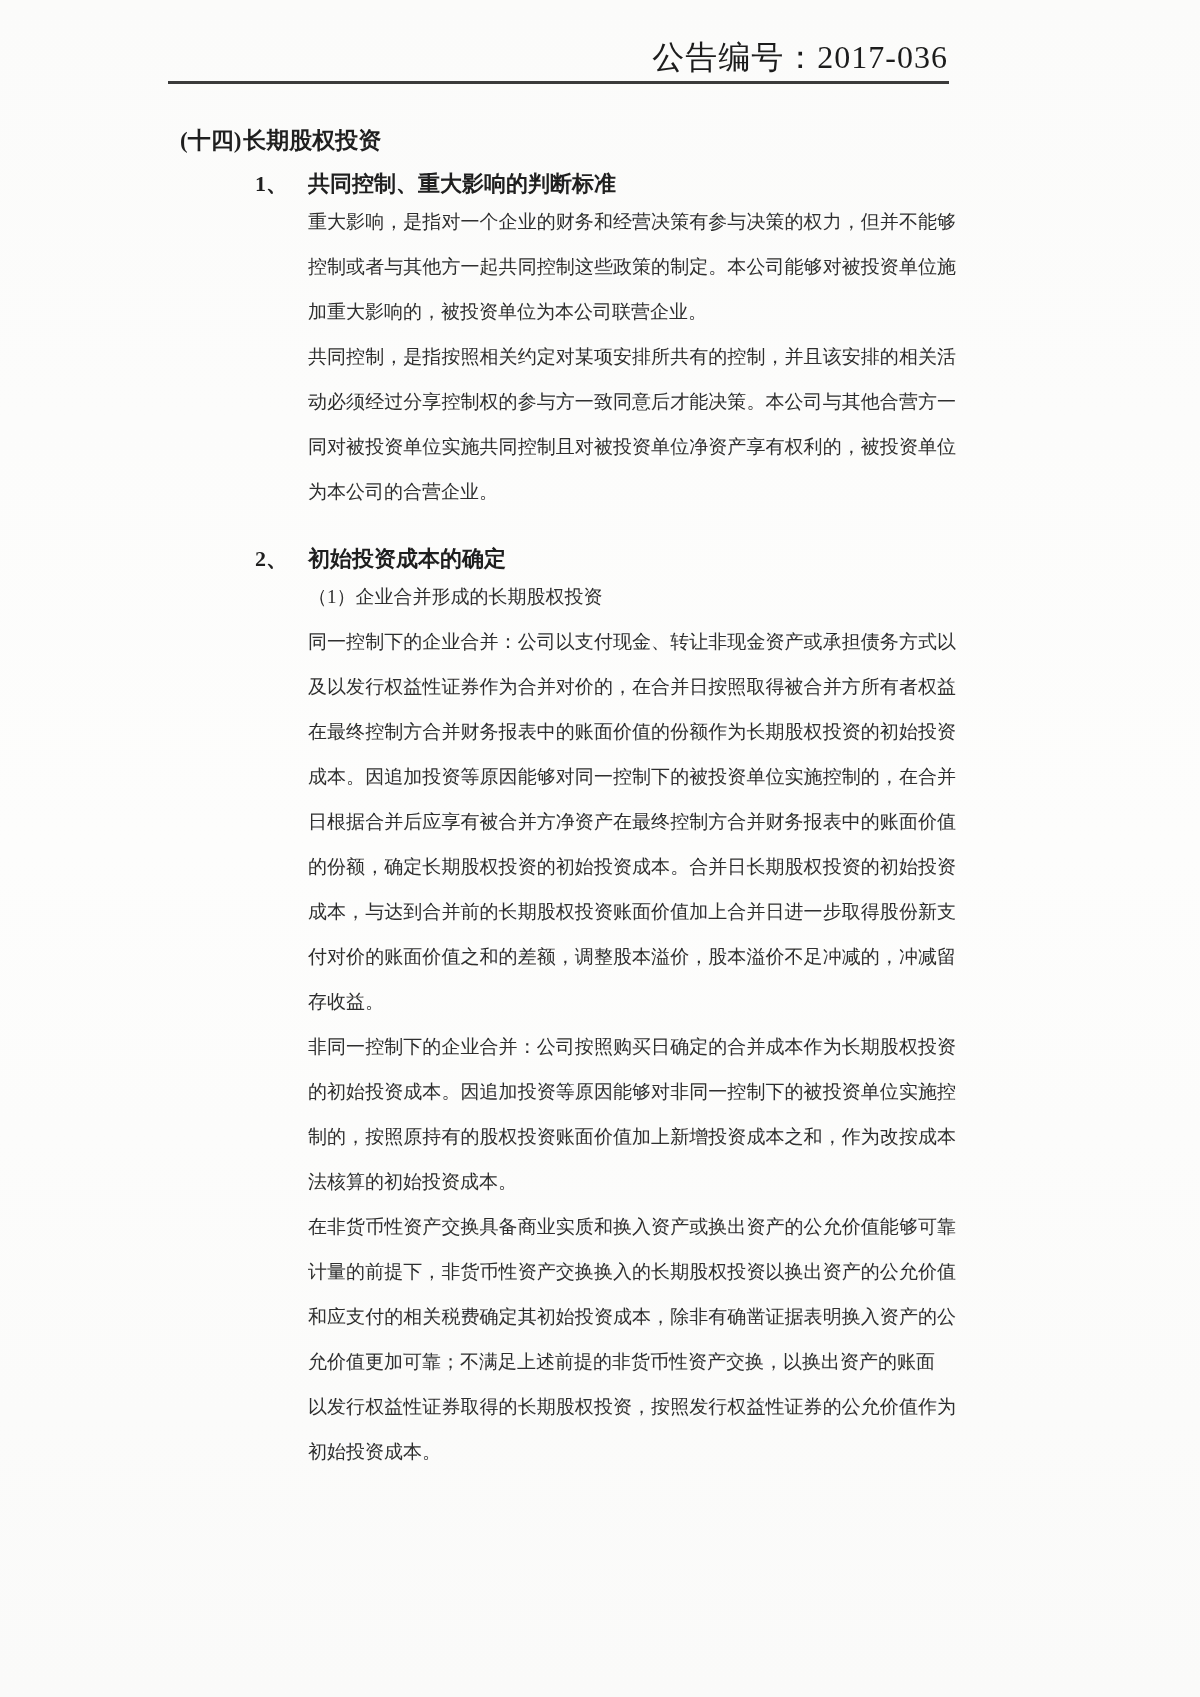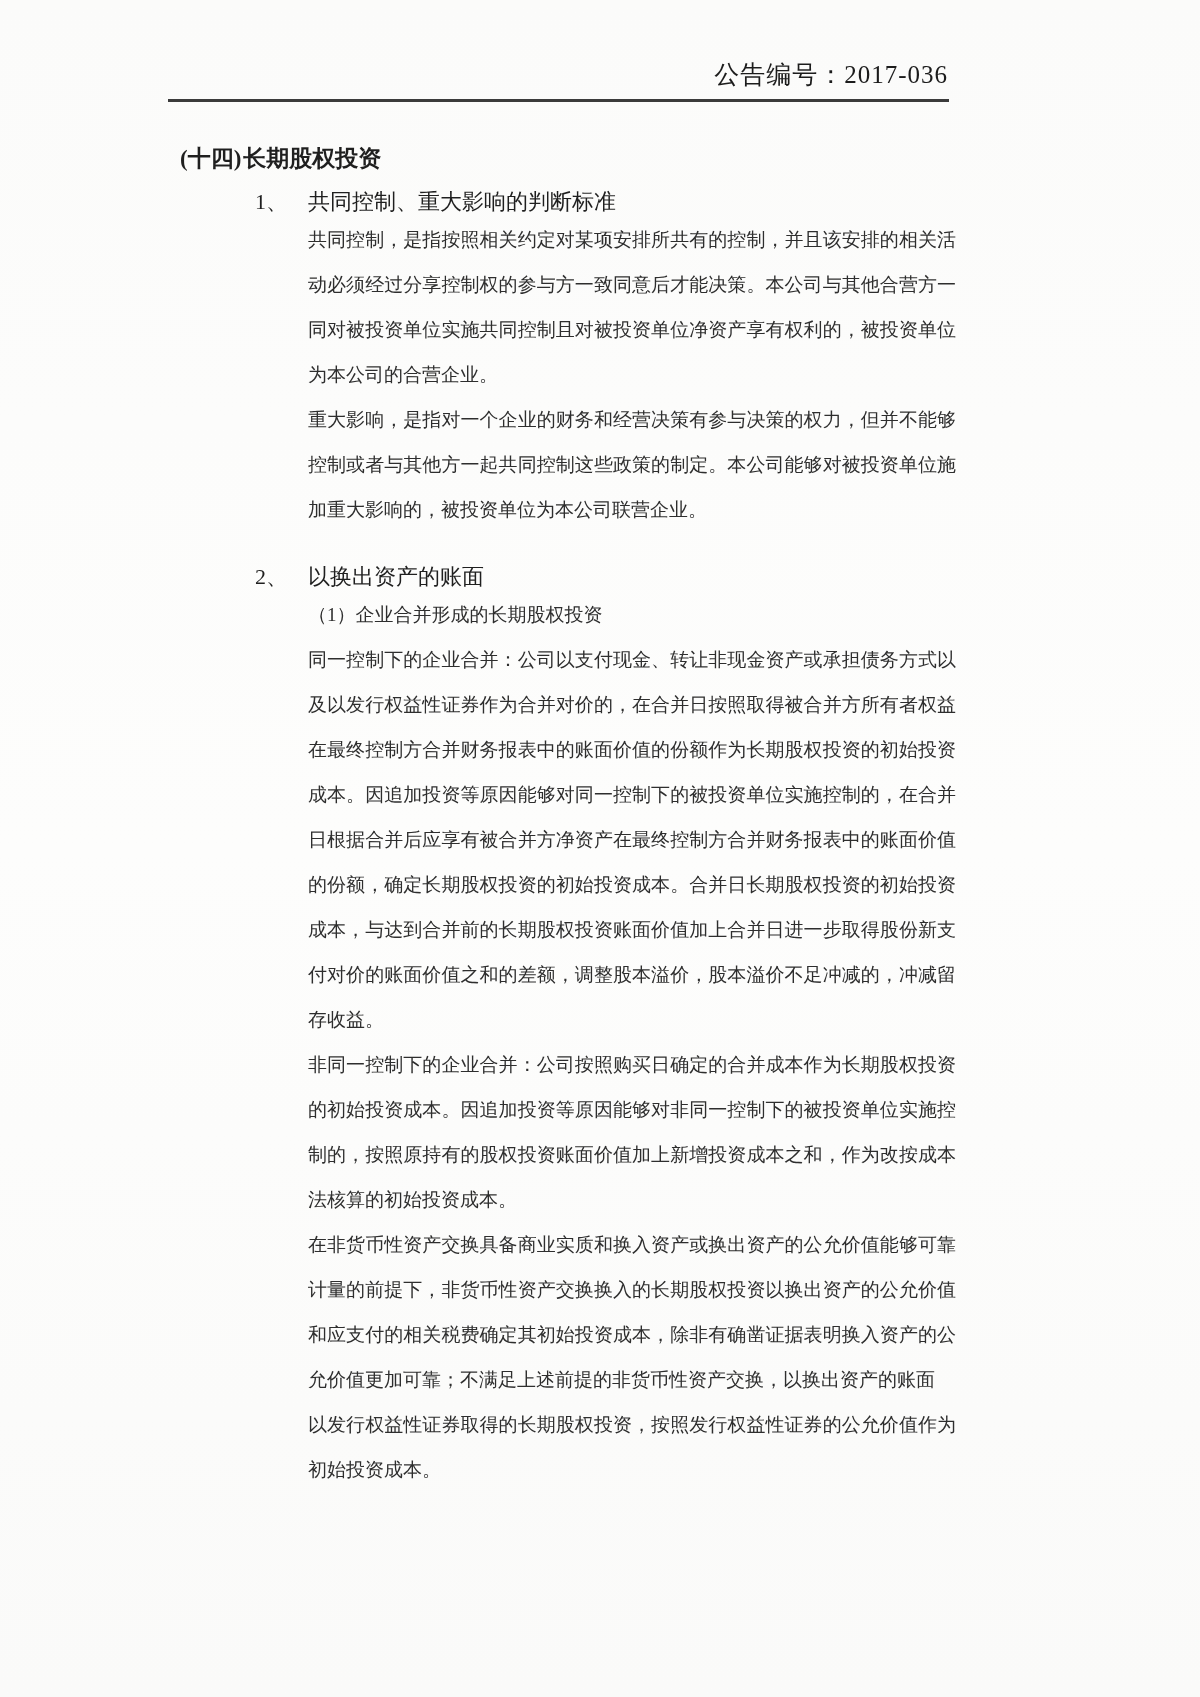--- a/index.html
+++ b/index.html
@@ -11,24 +11,24 @@
     position: relative;
     width: 1200px;
     height: 1697px;
     margin: 0 auto;
     background: linear-gradient(180deg, #fbfbfa 0%, #fdfdfc 50%, #fafaf9 100%);
     font-family: "Liberation Serif", "DejaVu Serif", serif;
     color: #2b2b2b;
     overflow: hidden;
   }
   .header {
-    padding-top: 58px;
+    padding-top: 40px;
     padding-right: 252px;
     text-align: right;
-    font-size: 25px;
+    font-size: 32px;
     line-height: 34px;
     color: #1c1c1c;
     letter-spacing: 1px;
   }
   .rule {
     margin: 7px 0 0 168px;
     width: 781px;
     border-top: 3px solid #3b3b3b;
     height: 0;
   }
@@ -37,21 +37,21 @@
     font-size: 23px;
     line-height: 30px;
     font-weight: bold;
     color: #1f1f1f;
   }
   .sec-heading .sec-title { margin-left: 2px; }
   .sub-heading {
     margin-left: 255px;
     font-size: 22px;
     line-height: 30px;
-    font-weight: normal;
+    font-weight: bold;
     color: #1f1f1f;
   }
   .sub-heading-1 { margin-top: 13px; }
   .sub-heading-2 { margin-top: 30px; }
   .sub-num {
     display: inline-block;
     width: 53px;
   }
   .body-col {
     margin-left: 308px;
@@ -85,26 +85,26 @@
 
   <div class="sec-heading">
     <span class="sec-num">(十四)</span><span class="sec-title">长期股权投资</span>
   </div>
 
   <div class="sub-heading sub-heading-1">
     <span class="sub-num">1、</span><span>共同控制、重大影响的判断标准</span>
   </div>
 
   <div class="body-col">
+    <p>重大影响，是指对一个企业的财务和经营决策有参与决策的权力，但并不能够控制或者与其他方一起共同控制这些政策的制定。本公司能够对被投资单位施加重大影响的，被投资单位为本公司联营企业。</p>
     <p>共同控制，是指按照相关约定对某项安排所共有的控制，并且该安排的相关活动必须经过分享控制权的参与方一致同意后才能决策。本公司与其他合营方一同对被投资单位实施共同控制且对被投资单位净资产享有权利的，被投资单位为本公司的合营企业。</p>
-    <p>重大影响，是指对一个企业的财务和经营决策有参与决策的权力，但并不能够控制或者与其他方一起共同控制这些政策的制定。本公司能够对被投资单位施加重大影响的，被投资单位为本公司联营企业。</p>
   </div>
 
   <div class="sub-heading sub-heading-2">
-    <span class="sub-num">2、</span><span>以换出资产的账面</span>
+    <span class="sub-num">2、</span><span>初始投资成本的确定</span>
   </div>
 
   <div class="body-col">
     <p class="item-label">（1）企业合并形成的长期股权投资</p>
     <p>同一控制下的企业合并：公司以支付现金、转让非现金资产或承担债务方式以及以发行权益性证券作为合并对价的，在合并日按照取得被合并方所有者权益在最终控制方合并财务报表中的账面价值的份额作为长期股权投资的初始投资成本。因追加投资等原因能够对同一控制下的被投资单位实施控制的，在合并日根据合并后应享有被合并方净资产在最终控制方合并财务报表中的账面价值的份额，确定长期股权投资的初始投资成本。合并日长期股权投资的初始投资成本，与达到合并前的长期股权投资账面价值加上合并日进一步取得股份新支付对价的账面价值之和的差额，调整股本溢价，股本溢价不足冲减的，冲减留存收益。</p>
     <p>非同一控制下的企业合并：公司按照购买日确定的合并成本作为长期股权投资的初始投资成本。因追加投资等原因能够对非同一控制下的被投资单位实施控制的，按照原持有的股权投资账面价值加上新增投资成本之和，作为改按成本法核算的初始投资成本。</p>
     <p>在非货币性资产交换具备商业实质和换入资产或换出资产的公允价值能够可靠计量的前提下，非货币性资产交换换入的长期股权投资以换出资产的公允价值和应支付的相关税费确定其初始投资成本，除非有确凿证据表明换入资产的公允价值更加可靠；不满足上述前提的非货币性资产交换，以换出资产的账面</p>
     <p>以发行权益性证券取得的长期股权投资，按照发行权益性证券的公允价值作为初始投资成本。</p>
   </div>
 

